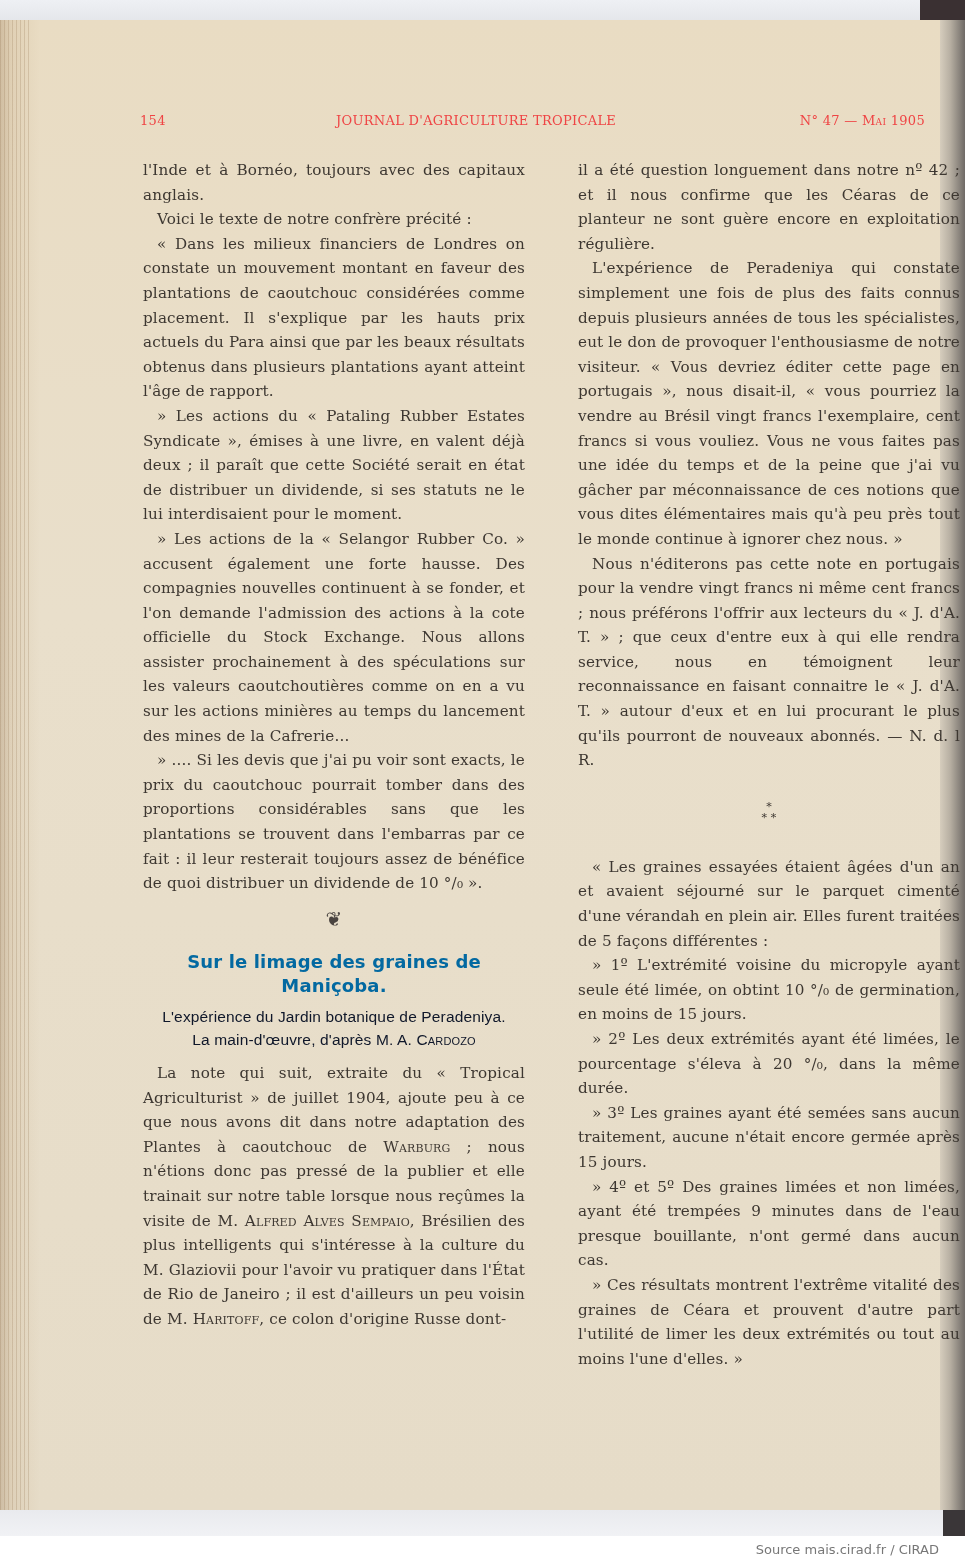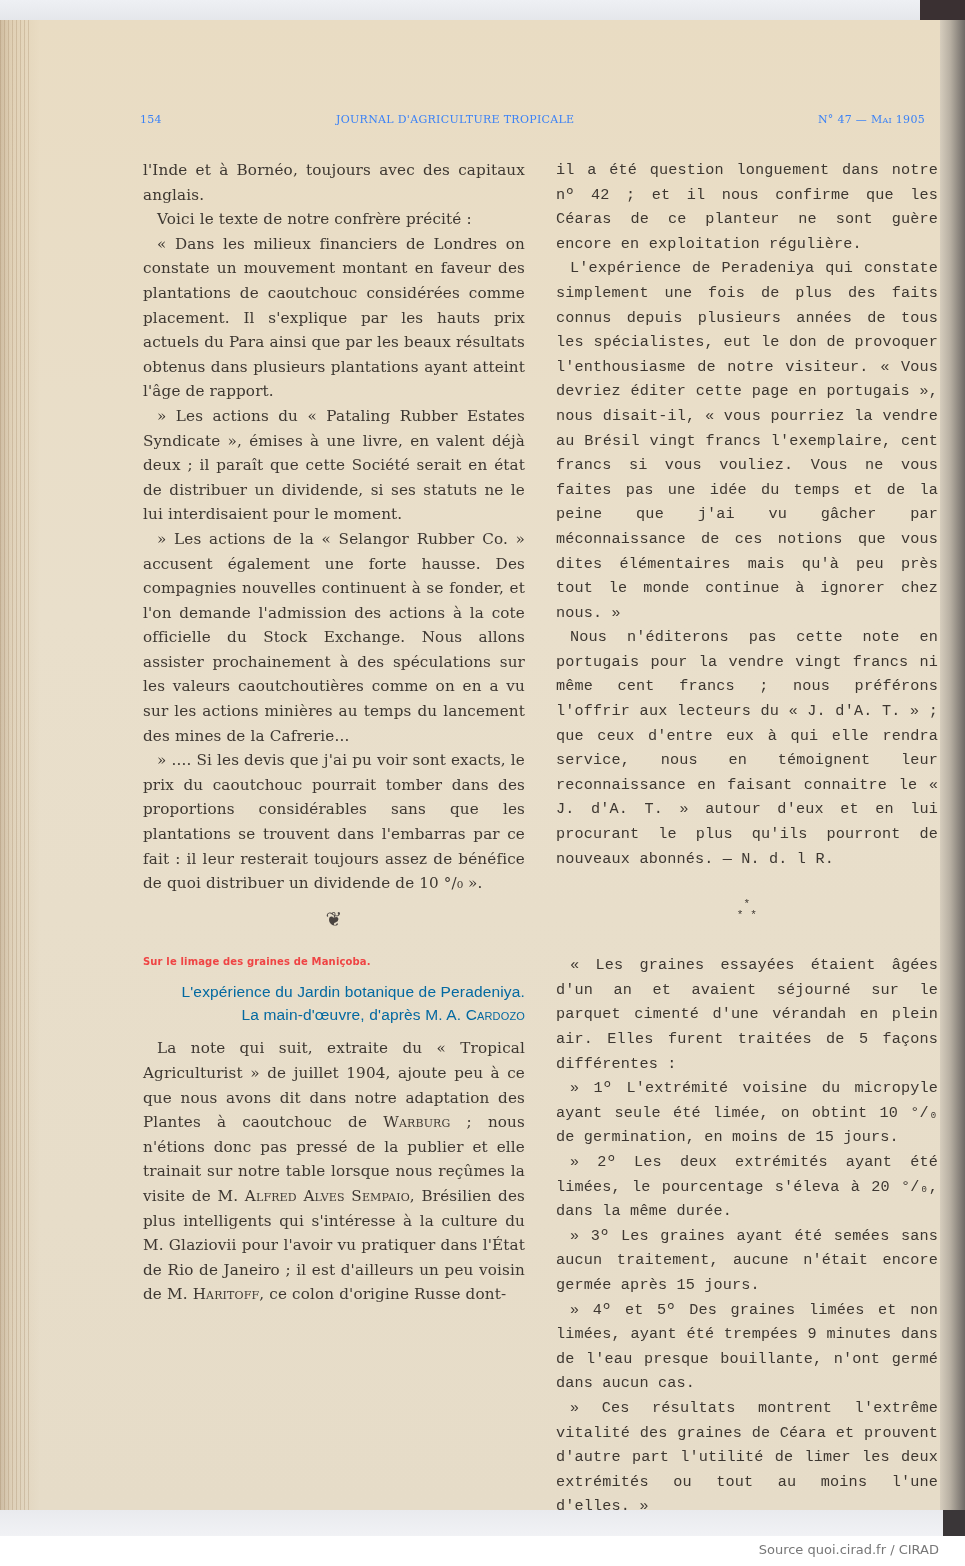--- a/index.html
+++ b/index.html
@@ -29,47 +29,47 @@
     background:linear-gradient(90deg,#d6cdbd 0%,#b8b0a3 40%,#6f6a66 100%);
   }
   .page-bottom-strip {
     position:absolute; left:0; top:1510px; width:965px; height:26px;
     background:linear-gradient(#e9eaee,#f1f2f5);
   }
   .page-bottom-strip .dark { position:absolute; right:0; top:0; width:22px; height:26px; background:#3a3638; }
 
   .header {
     position:absolute; top:113px; left:140px; width:785px; height:30px;
-    color:#3b82f6; font-size:11px; letter-spacing:0.3px;
+    color:#ef4444; font-size:13px; letter-spacing:0.3px;
   }
   .header .folio { position:absolute; left:0; top:0; }
   .header .journal { position:absolute; left:196px; top:0; }
   .header .issue { position:absolute; right:0; top:0; }
   .header .sc { font-variant:small-caps;text-align:right; }
 
   .col {
     position:absolute; top:158px; width:382px;
     color:#3d3731; font-size:15.2px; line-height:24.6px;
     text-align:justify; letter-spacing:0.15px;
   }
   .col.left { left:143px; }
-  .col.right { left:556px;font-family:Liberation Mono, monospace; }
+  .col.right { left:578px; }
   .col p { margin:0; text-indent:0; }
   .col p.ind { text-indent:14px; }
   .sc { font-variant:small-caps; }
   .it { }
 
   .ornament { text-align:center; height:38px; line-height:38px; font-size:20px; color:#4a4440; margin:4px 0 8px 0; }
   .section-title {
     font-family:"DejaVu Sans", sans-serif; font-weight:bold;
-    font-size:10px; margin:12px 0 6px 0; color:#ef4444; text-align:left;
+    font-size:18px; margin:12px 0 6px 0; color:#0369a1; text-align:center;
   }
   .section-sub {
     font-family:"Liberation Sans", sans-serif; font-size:15.5px; line-height:23px;
-    color:#0369a1; text-align:right;
+    color:#0f172a; text-align:center;
   }
   .section-sub .sc { font-variant:small-caps; }
   .gap { height:10px; }
   .asterism { text-align:center; font-size:11px; line-height:11px; color:#3d3731; margin:28px 0 32px 0; }
 
   .source {
     position:absolute; right:26px; top:1542px;
     font-family:"DejaVu Sans", sans-serif; font-size:13px; color:#777;
   }
 </style>
@@ -122,13 +122,13 @@
   </div>
 
   <p class="ind">« Les graines essayées étaient âgées d'un an et avaient séjourné sur le parquet cimenté d'une vérandah en plein air. Elles furent traitées de 5 façons différentes :</p>
   <p class="ind">» 1º L'extrémité voisine du micropyle ayant seule été limée, on obtint 10 °/₀ de germination, en moins de 15 jours.</p>
   <p class="ind">» 2º Les deux extrémités ayant été limées, le pourcentage s'éleva à 20 °/₀, dans la même durée.</p>
   <p class="ind">» 3º Les graines ayant été semées sans aucun traitement, aucune n'était encore germée après 15 jours.</p>
   <p class="ind">» 4º et 5º Des graines limées et non limées, ayant été trempées 9 minutes dans de l'eau presque bouillante, n'ont germé dans aucun cas.</p>
   <p class="ind">» Ces résultats montrent l'extrême vitalité des graines de Céara et prouvent d'autre part l'utilité de limer les deux extrémités ou tout au moins l'une d'elles. »</p>
 </div>
 
-<div class="source">Source quoi.cirad.fr / CIRAD</div>
+<div class="source">Source mais.cirad.fr / CIRAD</div>
 
 </body></html>

